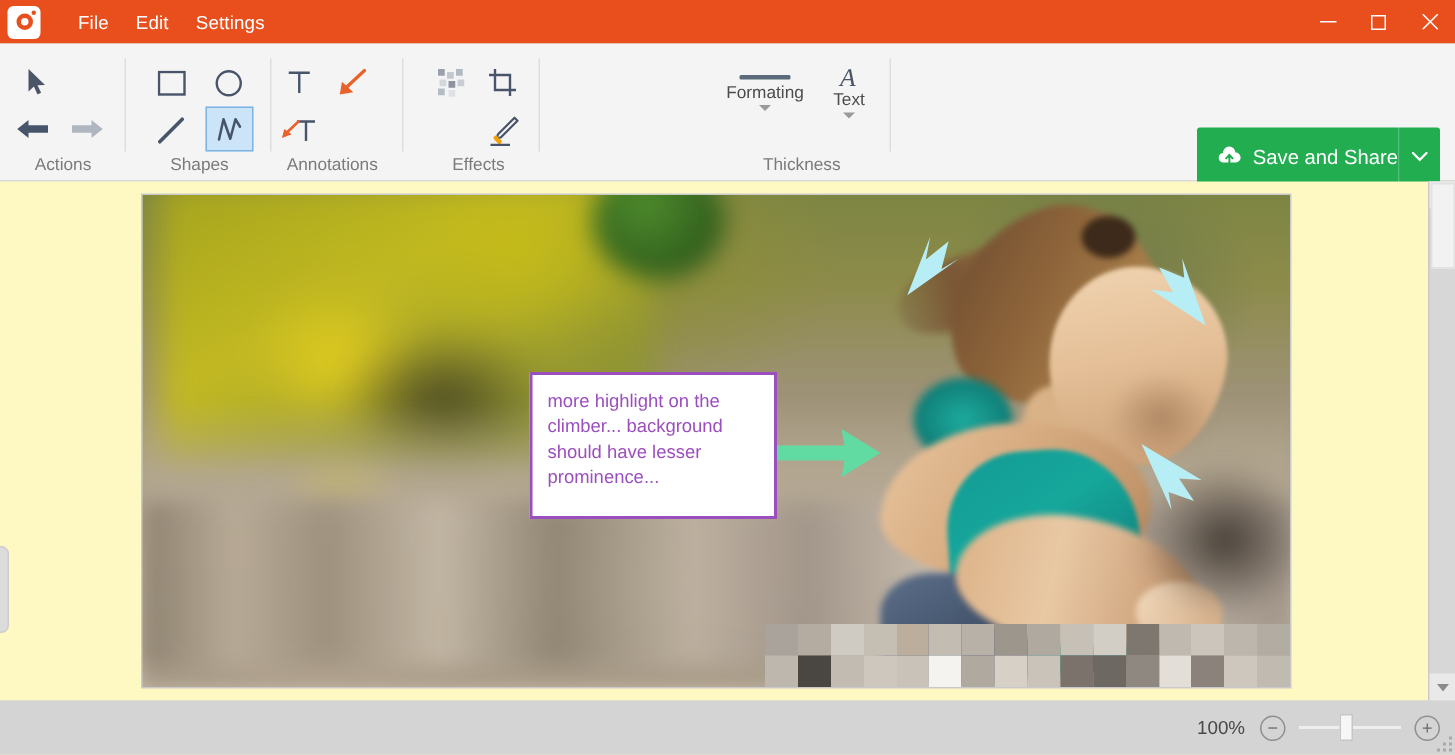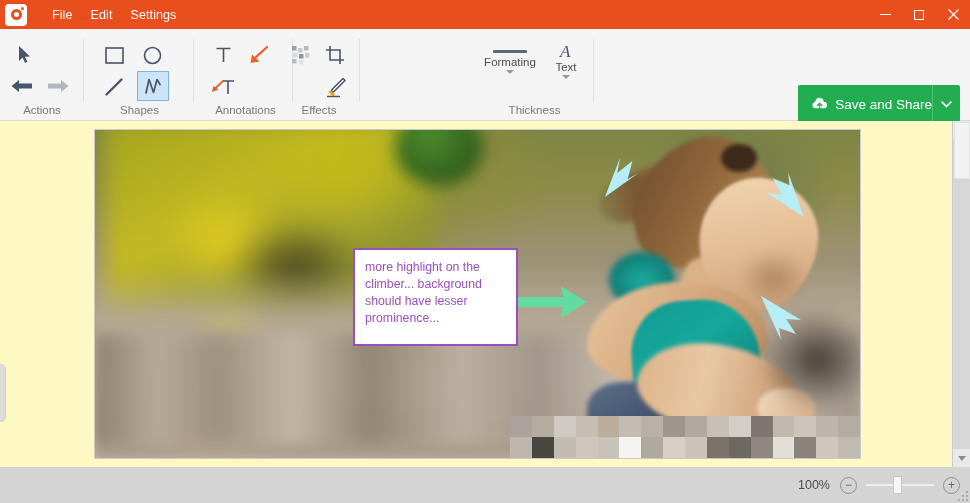--- a/index.html
+++ b/index.html
@@ -362,21 +362,21 @@
         <div class="icn" style="left:42px; top:36px; width:32px; height:26px;">
           <svg width="24" height="16" viewBox="0 0 24 16">
             <path d="M15 2 L22.5 8 L15 14 L15 10.5 L2 10.5 L2 5.5 L15 5.5 Z" fill="#b0b6bf"></path>
           </svg>
         </div>
       </div>
       <div class="rgroup-label">Actions</div>
       <div class="sep"></div>
     </div>
 
-    <div class="rgroup" style="left:85px; width:109px;">
+    <div class="rgroup" style="left:85px; width:96px;">
       <div class="icons">
         <div class="icn" style="left:14px; top:4px; width:30px; height:28px;">
           <svg width="19" height="17" viewBox="0 0 19 17">
             <rect x="1" y="1" width="17" height="15" fill="none" stroke="#47546a" stroke-width="1.6"></rect>
           </svg>
         </div>
         <div class="icn" style="left:52px; top:4px; width:30px; height:28px;">
           <svg width="19" height="19" viewBox="0 0 19 19">
             <circle cx="9.5" cy="9.5" r="8" fill="none" stroke="#47546a" stroke-width="1.6"></circle>
           </svg>
@@ -389,21 +389,21 @@
         <div class="icn sel" style="left:52px; top:34px; width:32px; height:30px;">
           <svg width="20" height="20" viewBox="0 0 20 20">
             <path d="M3 17 L6 3.5 L10.5 16.5 L14 3.5 L17 8.5" stroke="#47546a" stroke-width="1.7" fill="none" stroke-linejoin="round" stroke-linecap="round"></path>
           </svg>
         </div>
       </div>
       <div class="rgroup-label">Shapes</div>
       <div class="sep"></div>
     </div>
 
-    <div class="rgroup" style="left:198px; width:95px;">
+    <div class="rgroup" style="left:174px; width:95px;">
       <div class="icons">
         <div class="icn" style="left:10px; top:4px; width:30px; height:28px;">
           <svg width="17" height="18" viewBox="0 0 17 18">
             <path d="M1.5 2.5 L15.5 2.5 M8.5 2.5 L8.5 16" stroke="#47546a" stroke-width="1.6" fill="none"></path>
           </svg>
         </div>
         <div class="icn" style="left:46px; top:4px; width:30px; height:28px;">
           <svg width="22" height="20" viewBox="0 0 22 20">
             <path d="M19 2 L4.5 15.5" stroke="#e8622a" stroke-width="2.2" stroke-linecap="round"></path>
             <path d="M2.5 18 L4 9.5 L11.5 16.5 Z" fill="#e8622a"></path>

